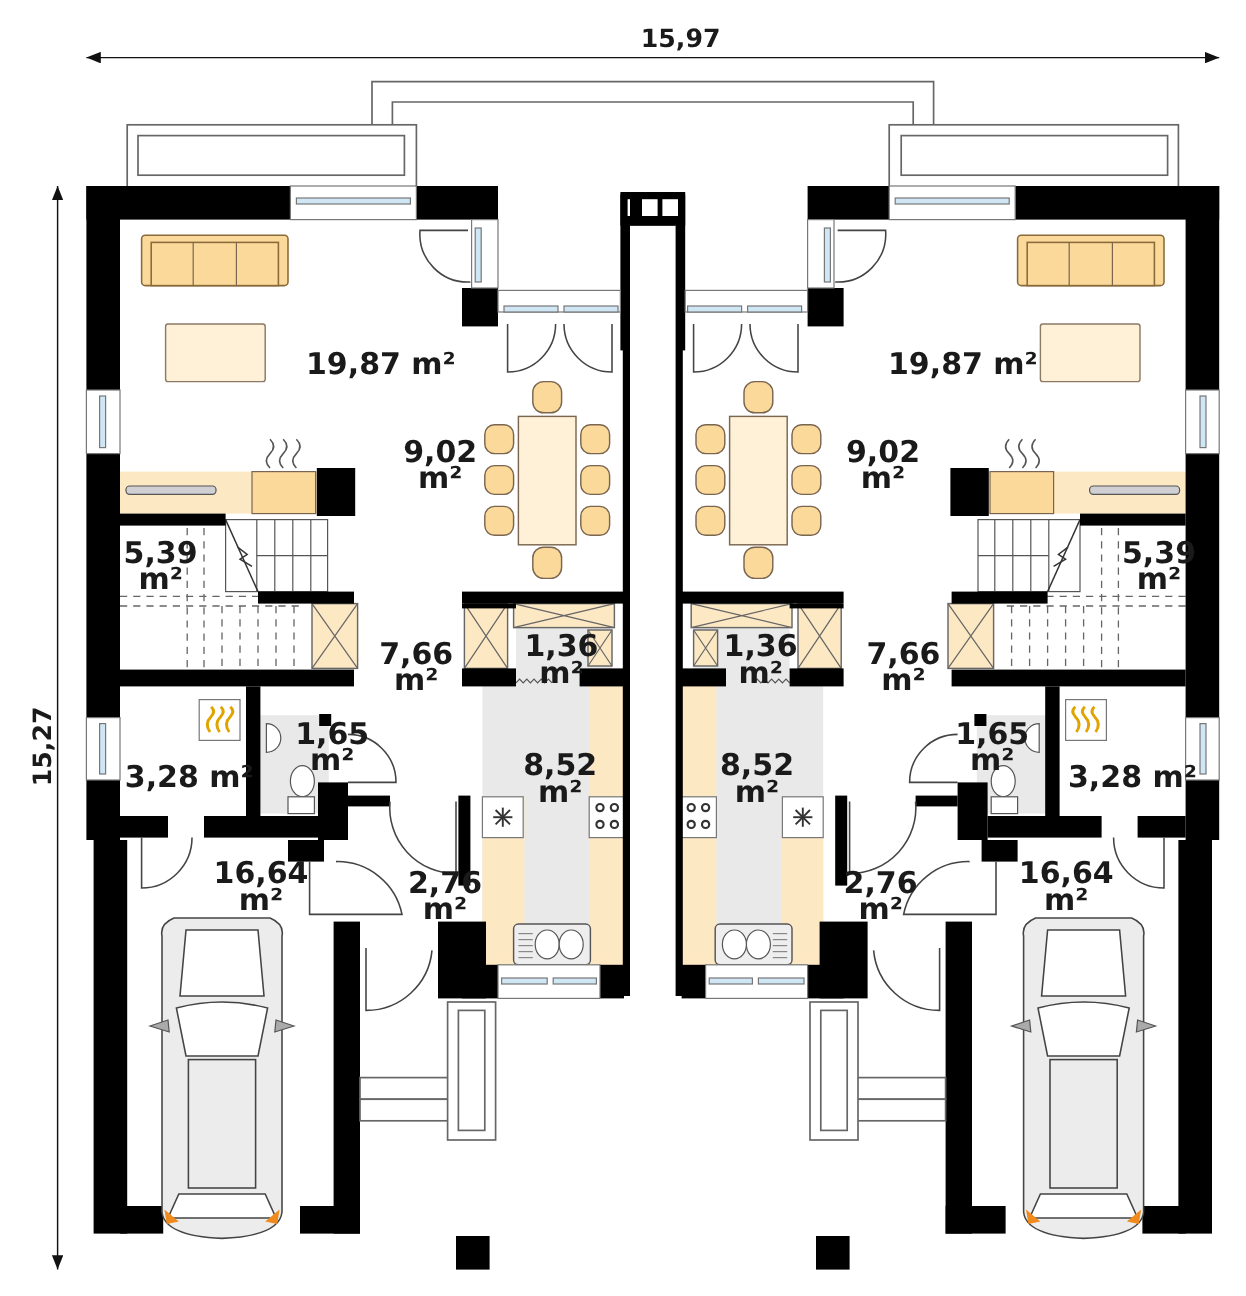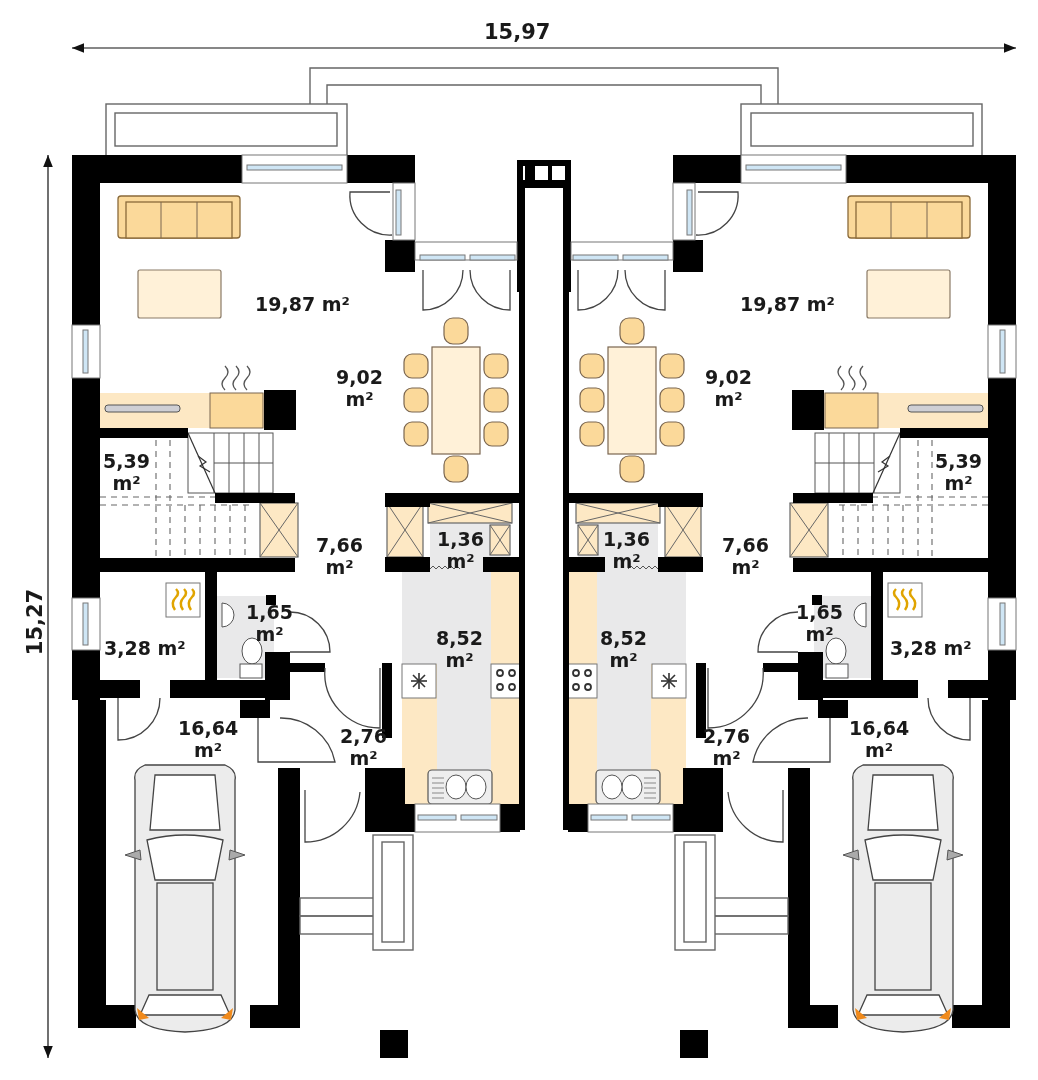--- a/index.html
+++ b/index.html
@@ -16,21 +16,21 @@
   .cab{fill:#fde8c4;stroke:none;}
   .cabx{fill:#fde8c4;stroke:#666;stroke-width:1.2;}
   .floorgray{fill:#e9e9ea;}
   .chair{fill:#fbd99a;stroke:#7a6650;stroke-width:1.2;}
   .table{fill:#fff1d8;stroke:#7a6650;stroke-width:1.2;}
   .stair{fill:#ffffff;stroke:#555;stroke-width:1;}
   .dash{fill:none;stroke:#666;stroke-width:1.1;stroke-dasharray:6 5;}
   .car{fill:#ececec;stroke:#444;stroke-width:1.3;}
   .carw{fill:#ffffff;stroke:#444;stroke-width:1.3;}
   .orange{fill:#f08a1c;}
-  .lbl{position:absolute;font-family:"DejaVu Sans","Liberation Sans",sans-serif;font-weight:bold;font-size:19px;color:#1a1a1a;text-align:center;line-height:22px;white-space:nowrap;}
+  .lbl{position:absolute;font-family:"DejaVu Sans","Liberation Sans",sans-serif;font-weight:bold;font-size:25px;color:#1a1a1a;text-align:center;line-height:22px;white-space:nowrap;}
   .dim{position:absolute;font-family:"DejaVu Sans","Liberation Sans",sans-serif;font-weight:bold;font-size:21px;color:#1a1a1a;}
 </style>
 </head>
 <body>
 
 <svg id="plan" viewBox="0 0 1038 1080" xmlns="http://www.w3.org/2000/svg">
   <defs>
     <marker id="arrowL" markerWidth="10" markerHeight="8" refX="0" refY="4" orient="auto">
         <path d="M10,0 L0,4 L10,8 z" fill="#111"></path>
       </marker>
@@ -255,21 +255,21 @@
 
   <line x1="48" y1="155" x2="48" y2="1058" stroke="#111" stroke-width="1.2" marker-start="url(#arrowL)" marker-end="url(#arrowR)"></line>
 
   <path class="thin" d="M310,104 L310,68 L778,68 L778,104"></path>
   <path class="thin" d="M327,104 L327,85 L761,85 L761,104"></path>
 
   <use href="#unit"></use>
   <use href="#unit" transform="translate(1088,0) scale(-1,1)"></use>
 </svg>
 
-<div class="dim" style="left:484px;top:20px;">15,97</div>
+<div class="dim" style="left:534px;top:20px;">15,97</div>
 <div class="dim" style="left:2px;top:610px;transform:rotate(-90deg);transform-origin:center;">15,27</div>
 
 <div class="lbl" style="left:255px;top:293px;"><span>19,87</span> <span>m²</span></div>
 <div class="lbl" style="left:336px;top:366px;"><span>9,02</span><br><span>m²</span></div>
 <div class="lbl" style="left:103px;top:450px;"><span>5,39</span><br><span>m²</span></div>
 <div class="lbl" style="left:316px;top:534px;"><span>7,66</span><br><span>m²</span></div>
 <div class="lbl" style="left:437px;top:528px;"><span>1,36</span><br><span>m²</span></div>
 <div class="lbl" style="left:436px;top:627px;"><span>8,52</span><br><span>m²</span></div>
 <div class="lbl" style="left:246px;top:601px;"><span>1,65</span><br><span>m²</span></div>
 <div class="lbl" style="left:104px;top:637px;"><span>3,28 m²</span></div>

